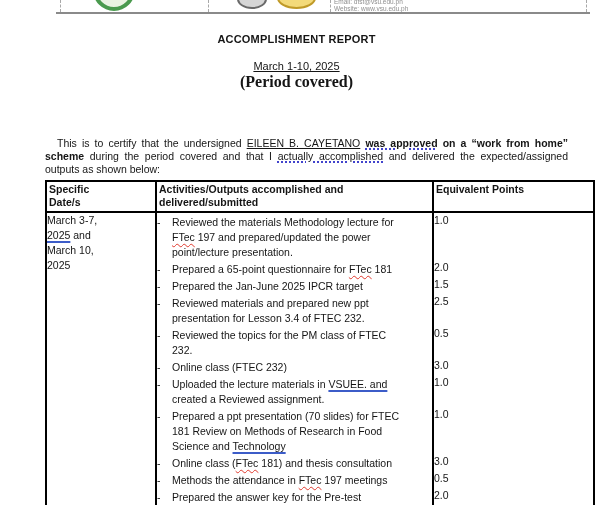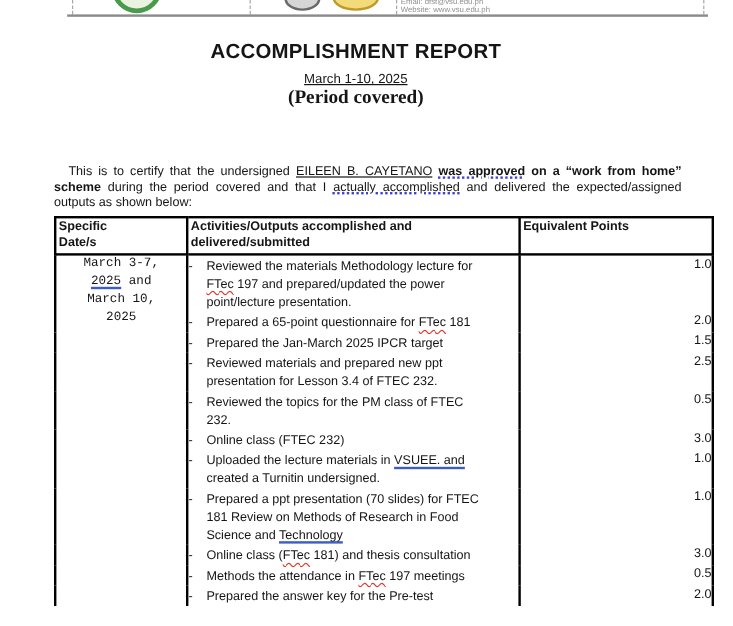--- a/index.html
+++ b/index.html
@@ -15,41 +15,41 @@
   .lh-v1{left:60px;} .lh-v2{left:208px;} .lh-v3{left:330px;} .lh-v4{left:586px;}
   .seal-green{position:absolute;left:93px;top:-31px;width:34px;height:34px;border-radius:50%;
     border:4px solid #4a9a4e;background:#eaf3e2;}
   .logo-gray{position:absolute;left:237px;top:-11px;width:26px;height:16px;border-radius:50%;
     border:2px solid #6a6a6a;background:#d6d6d6;}
   .logo-gold{position:absolute;left:277px;top:-13px;width:35px;height:18px;border-radius:50%;
     border:2px solid #c09a28;background:#f3da7a;}
   .lh-contact{position:absolute;left:334px;top:-1px;font-size:6.5px;line-height:6.8px;color:#8f8f8f;}
   
   .headings{position:absolute;left:45px;top:0;width:503px;text-align:center;}
-  .doc-title{position:absolute;top:33px;width:100%;font-size:17px;font-weight:bold;letter-spacing:.2px;}
+  .doc-title{position:absolute;top:33px;width:100%;font-size:11px;font-weight:bold;letter-spacing:.2px;}
   .doc-period{position:absolute;top:60px;width:100%;font-size:11px;font-weight:normal;text-decoration:underline;}
   .doc-period-caption{position:absolute;top:73px;width:100%;font-size:16px;font-weight:bold;font-family:Liberation Serif, serif;}
   
   .certify{position:absolute;left:45px;top:126px;width:523px;
     font-size:10.5px;line-height:13.2px;text-align:justify;text-indent:12px;}
   .name-underline{text-decoration:underline;}
   .squiggle-blue{text-decoration:underline dotted #4244cc;text-decoration-thickness:1.5px;text-underline-offset:2px;}
   .mark-red{text-decoration:underline wavy #e03a2e;text-decoration-thickness:1px;text-underline-offset:2px;text-align:center;}
   .mark-blue{text-decoration:underline solid #3c5cc8;text-decoration-thickness:1.5px;text-underline-offset:2px;}
   
   .report-table{position:absolute;left:45px;top:180px;border-collapse:collapse;table-layout:fixed;width:548px;}
   .report-table th,.report-table td{border-left:2px solid #000;border-right:2px solid #000;padding:0;vertical-align:top;}
   .report-table th{border-top:2px solid #000;border-bottom:2px solid #000;
     font-size:10.5px;font-weight:bold;line-height:13px;text-align:left;padding:1px 2px 2px 2px;}
-  .date-cell{text-align:center;font-size:10.5px;line-height:15px;padding-top:2px;font-family:Liberation Mono, monospace;}
+  .date-cell{font-size:10.5px;line-height:15px;padding-top:2px;}
   .act-cell{padding:0 6px 0 10px;}
   .act{display:flex;font-size:10.5px;line-height:15px;padding-top:2px;}
   .act .dash{width:15px;flex:none;}
   .act .atext{width:228px;flex:none;text-align:left;}
-  .pts-cell{text-align:right;font-size:10.5px;line-height:15px;padding-top:2px;}
+  .pts-cell{text-align:left;font-size:10.5px;line-height:15px;padding-top:2px;}
 </style>
 </head>
 <body>
 
 <div class="letterhead">
   <span class="seal-green"></span>
   <span class="logo-gray"></span>
   <span class="logo-gold"></span>
   <span class="lh-vline lh-v1"></span>
   <span class="lh-vline lh-v2"></span>
@@ -105,21 +105,21 @@
             <span class="dash">-</span>
             <span class="atext"><span>Prepared a 65-point questionnaire for </span><span class="mark-red">FTec</span><span> 181</span></span>
           </div>
         </td>
         <td class="pts-cell">2.0</td>
       </tr>
       <tr>
         <td class="act-cell">
           <div class="act">
             <span class="dash">-</span>
-            <span class="atext"><span>Prepared the Jan-March 2025 IPCR target</span></span>
+            <span class="atext"><span>Prepared the Jan-June 2025 IPCR target</span></span>
           </div>
         </td>
         <td class="pts-cell">1.5</td>
       </tr>
       <tr>
         <td class="act-cell">
           <div class="act">
             <span class="dash">-</span>
             <span class="atext"><span>Reviewed materials and prepared new ppt presentation for Lesson 3.4 of FTEC 232.</span></span>
           </div>
@@ -141,21 +141,21 @@
             <span class="dash">-</span>
             <span class="atext"><span>Online class (FTEC 232)</span></span>
           </div>
         </td>
         <td class="pts-cell">3.0</td>
       </tr>
       <tr>
         <td class="act-cell">
           <div class="act">
             <span class="dash">-</span>
-            <span class="atext"><span>Uploaded the lecture materials in </span><span class="mark-blue">VSUEE. and</span><span> created a Turnitin undersigned.</span></span>
+            <span class="atext"><span>Uploaded the lecture materials in </span><span class="mark-blue">VSUEE. and</span><span> created a Reviewed assignment.</span></span>
           </div>
         </td>
         <td class="pts-cell">1.0</td>
       </tr>
       <tr>
         <td class="act-cell">
           <div class="act">
             <span class="dash">-</span>
             <span class="atext"><span>Prepared a ppt presentation (70 slides) for FTEC 181 Review on Methods of Research in Food Science and </span><span class="mark-blue">Technology</span></span>
           </div>

